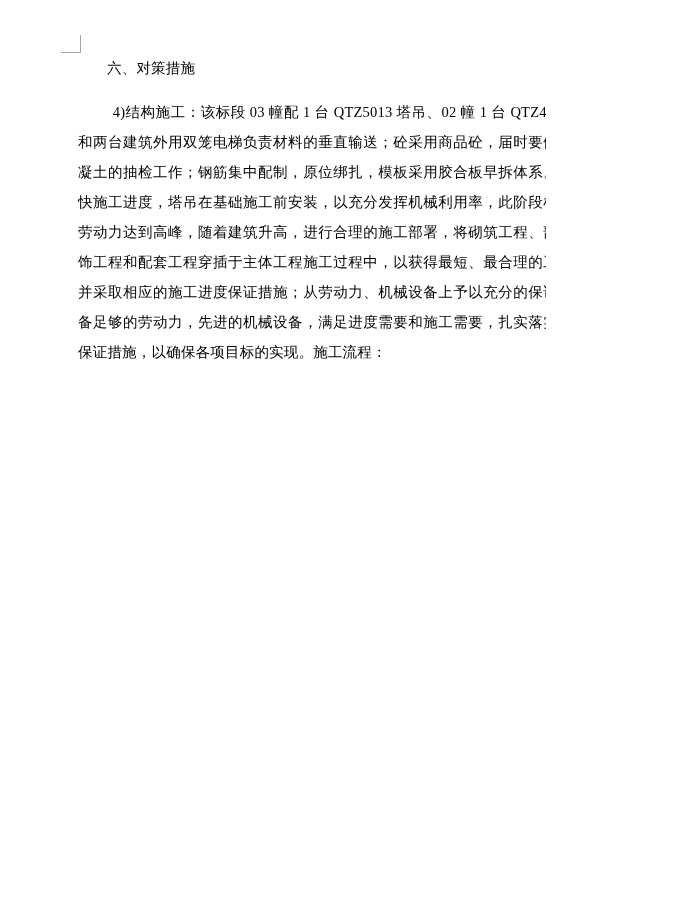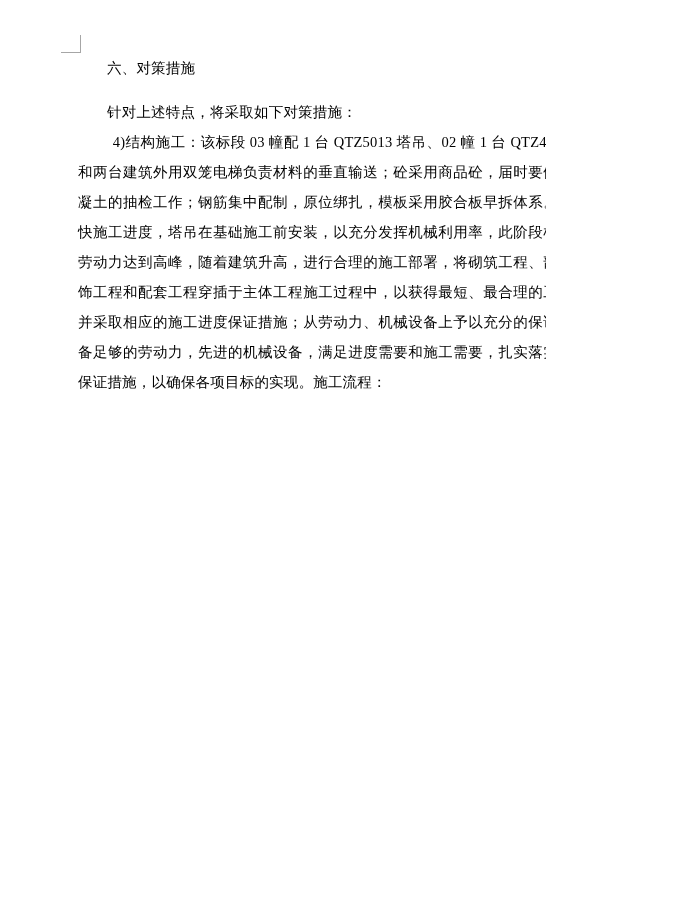--- a/index.html
+++ b/index.html
@@ -67,21 +67,20 @@
 <body>
 
 <div class="page">
 
   <div class="crop-tl"></div>
   <div class="crop-tr"></div>
 
   <div class="text-area">
     <p class="heading">六、对策措施</p>
 
-    <p class="body-para">针对上述特点，将采取如下对策措施：</p>
 
 
 
 
     <p class="body-para indent-extra">4)结构施工：该标段 03 幢配 1 台 QTZ5013 塔吊、02 幢 1 台 QTZ40 塔吊和两台建筑外用双笼电梯负责材料的垂直输送；砼采用商品砼，届时要做好混凝土的抽检工作；钢筋集中配制，原位绑扎，模板采用胶合板早拆体系。为加快施工进度，塔吊在基础施工前安装，以充分发挥机械利用率，此阶段机械、劳动力达到高峰，随着建筑升高，进行合理的施工部署，将砌筑工程、部分装饰工程和配套工程穿插于主体工程施工过程中，以获得最短、最合理的工期，并采取相应的施工进度保证措施；从劳动力、机械设备上予以充分的保证，配备足够的劳动力，先进的机械设备，满足进度需要和施工需要，扎实落实安全保证措施，以确保各项目标的实现。施工流程：</p>
   </div>
 
 </div>
 
 </body></html>

